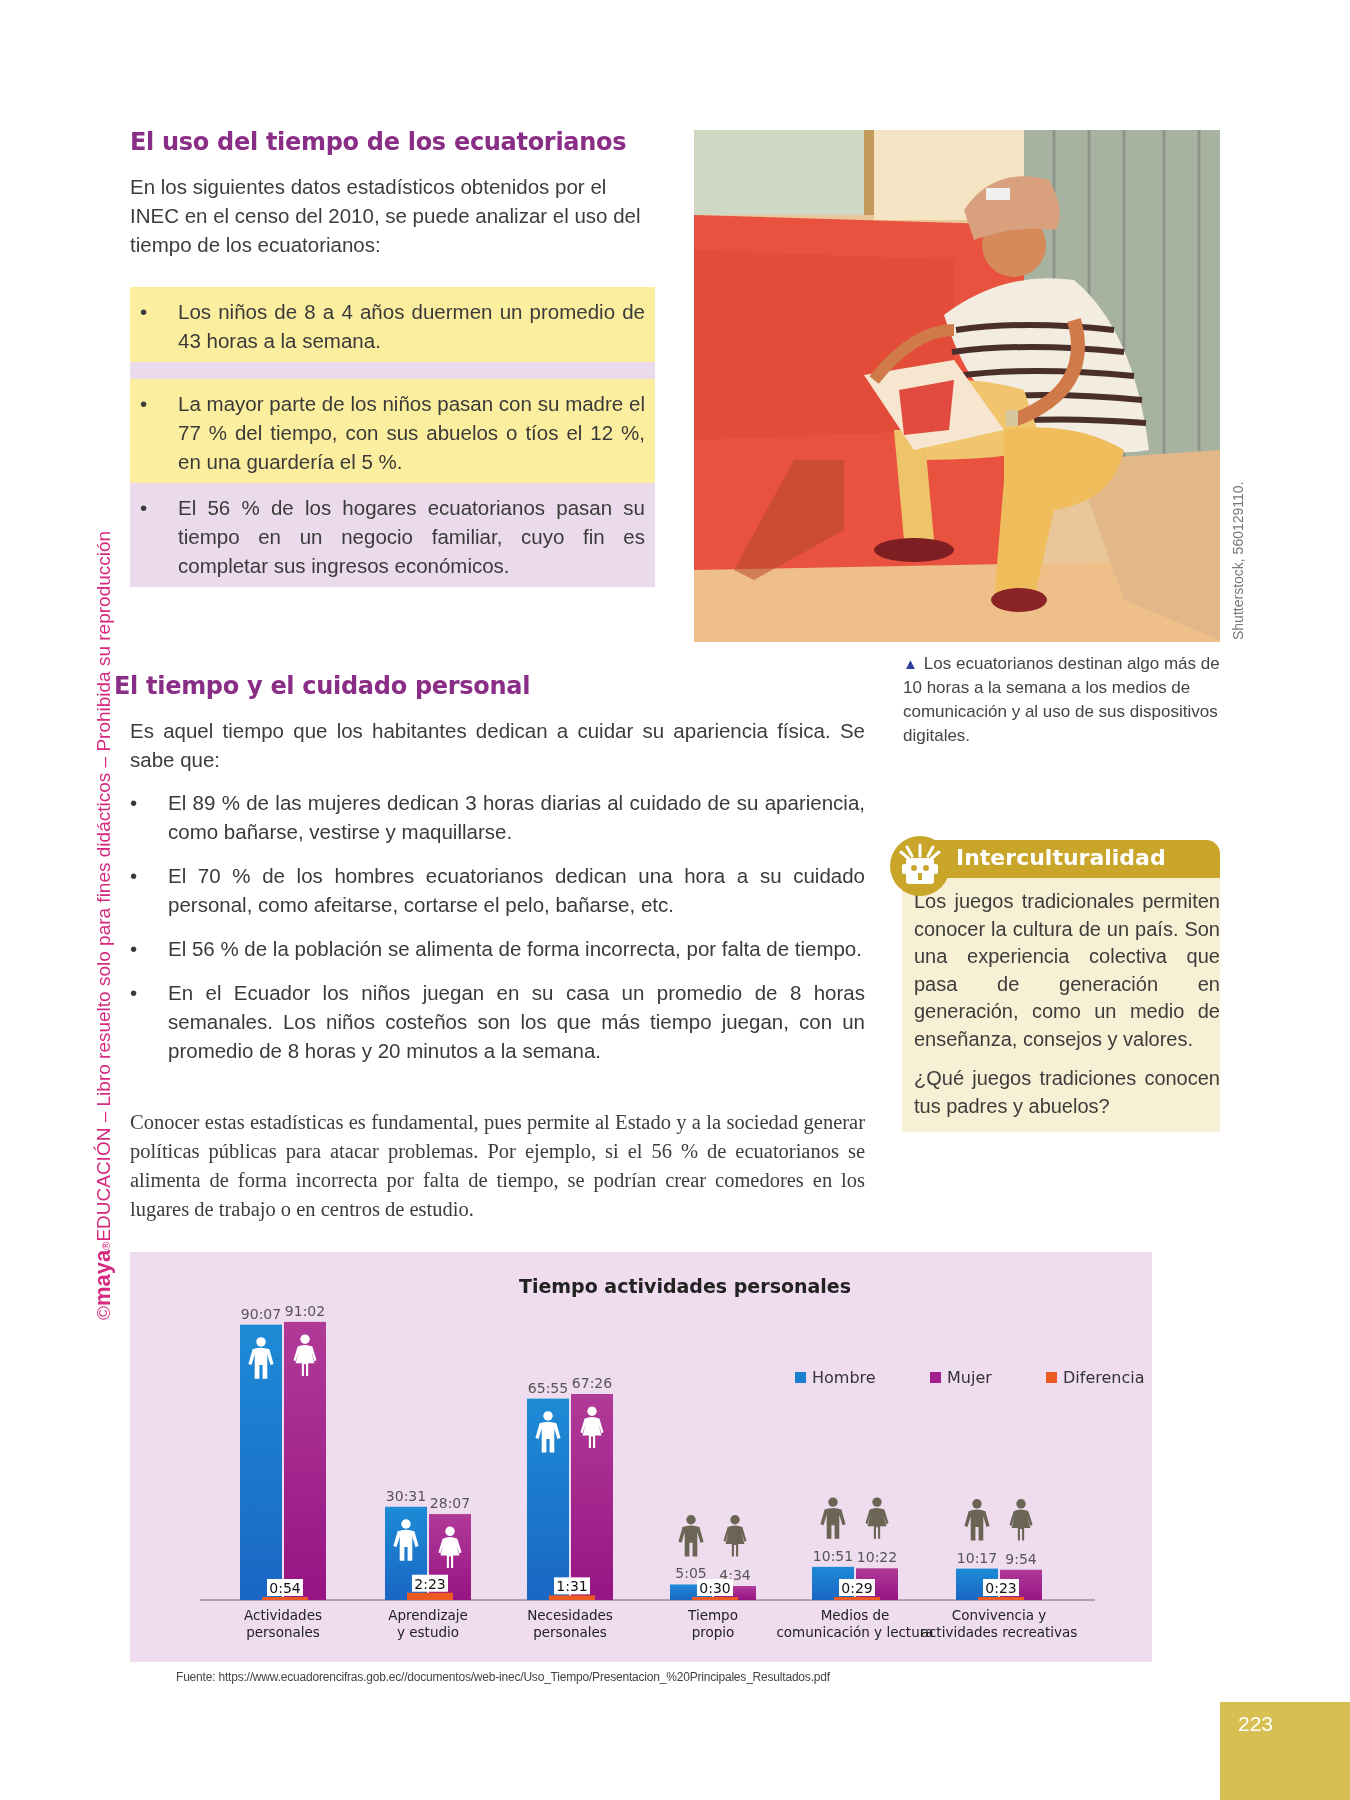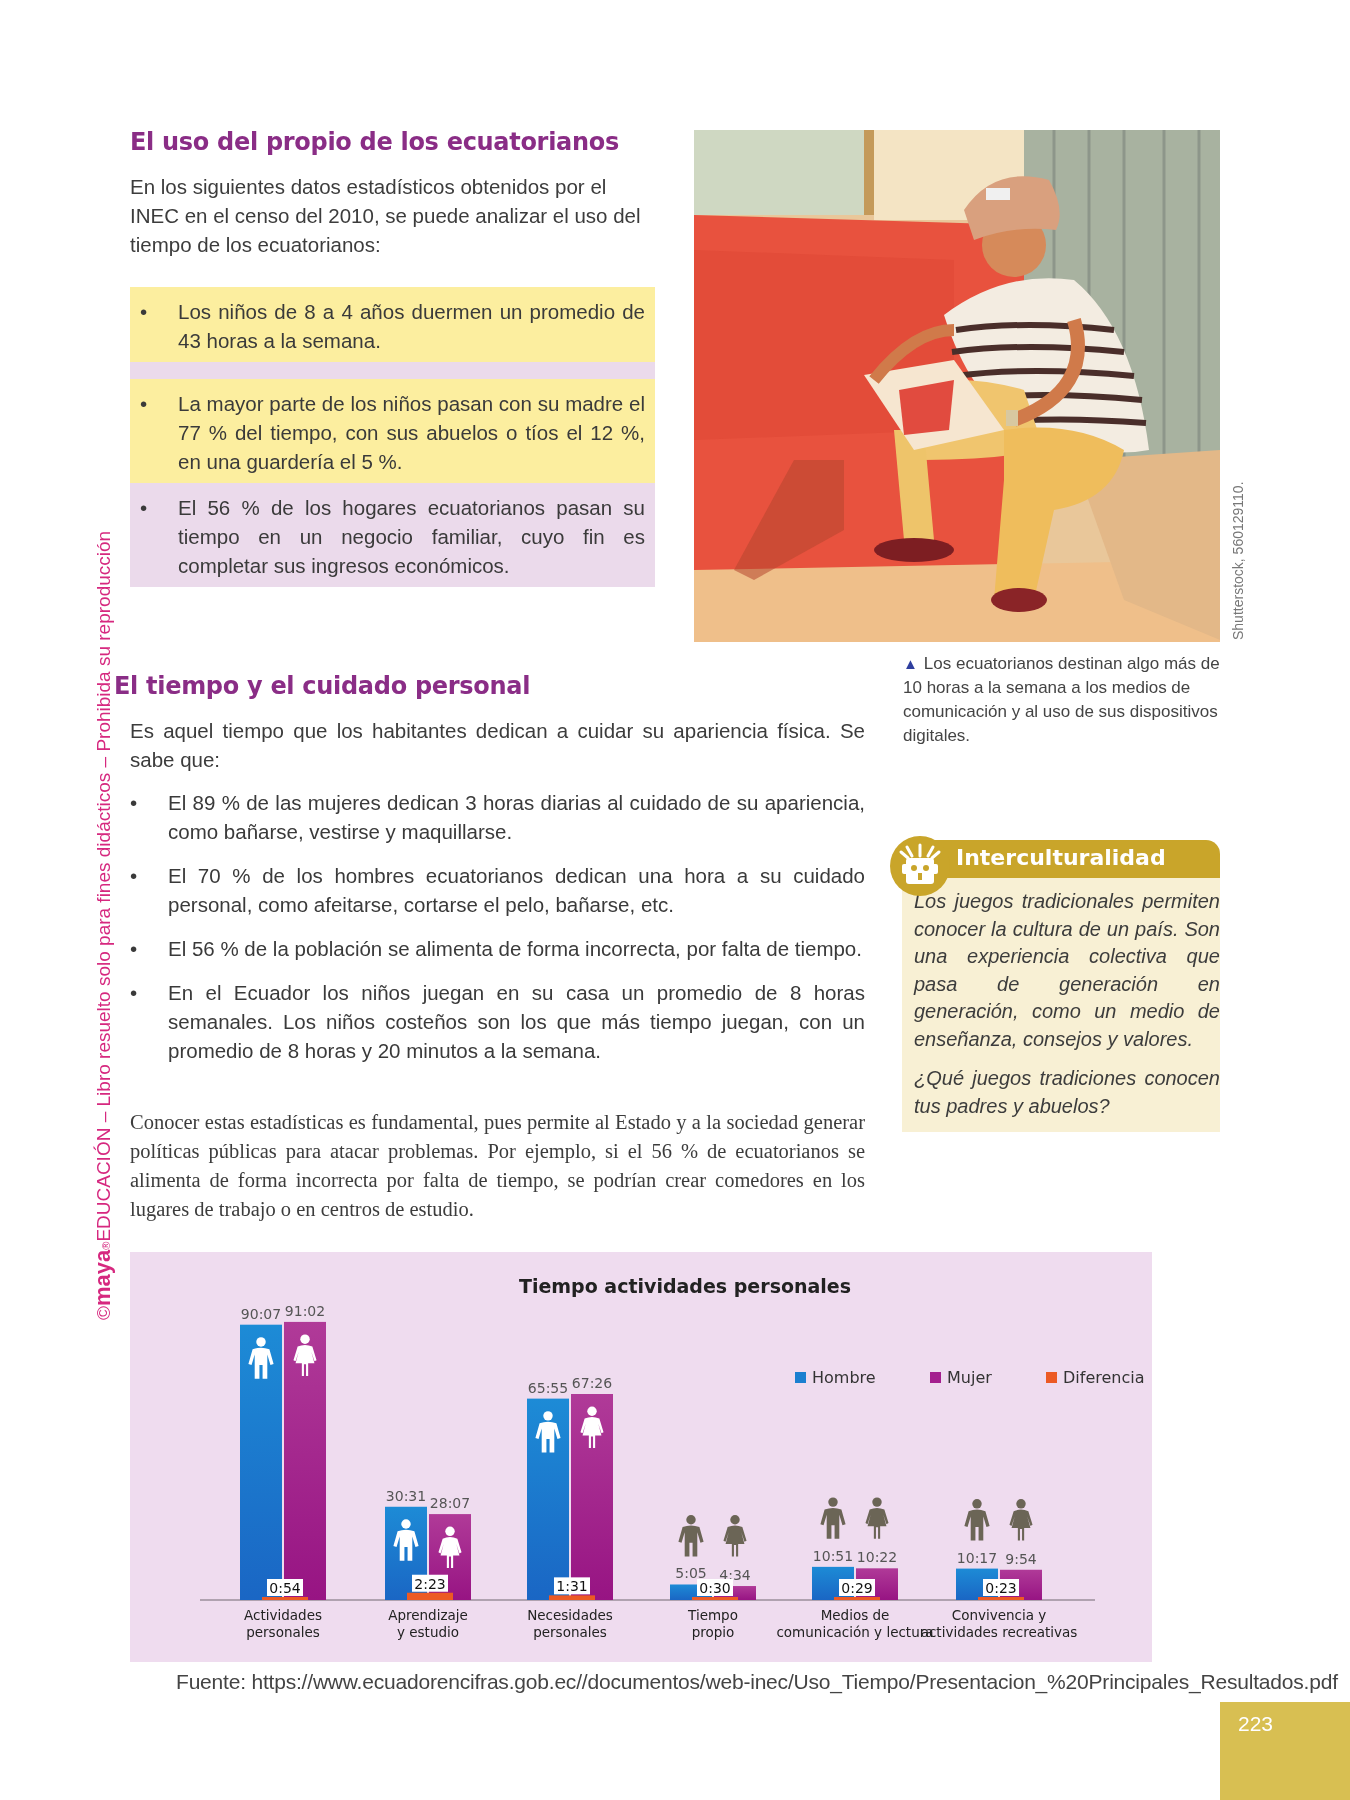--- a/index.html
+++ b/index.html
@@ -33,39 +33,39 @@
   #list2 { position: absolute; left: 130px; top: 788px; width: 735px; }
   .item2 { position: relative; padding-left: 38px; font-size: 20.5px; line-height: 29px; text-align: justify; margin-bottom: 15px; }
   .item2 .bullet { position: absolute; left: 0; top: 0; }
   #conclusion { position: absolute; left: 130px; top: 1108px; width: 735px; text-align: justify; font-family: Liberation Serif, serif; }
 
   #intercult { position: absolute; left: 890px; top: 840px; width: 330px; }
   #ic-header { position: relative; margin-left: 30px; height: 38px; background: #c9a52a; border-radius: 0 14px 0 0;
                color: #fff; font-family: "DejaVu Sans", sans-serif; font-weight: bold; font-size: 22px; padding: 5px 8px 0 36px; }
   #ic-logo { position: absolute; left: 0; top: -4px; width: 60px; height: 60px; border-radius: 50%; background: #c9a52a;
              display: flex; align-items: center; justify-content: center; z-index: 2; }
-  #ic-body { margin-left: 12px; background: #f8f0d4; padding: 10px 0 12px 12px; font-size: 20px; line-height: 27.5px; text-align: justify; color: #3c3c3c; font-style: italic; }
+  #ic-body { margin-left: 12px; background: #f8f0d4; padding: 10px 0 12px 12px; font-size: 20px; line-height: 27.5px; text-align: justify; color: #3c3c3c; }
   #ic-body p + p { margin-top: 12px; }
 
   #chart { position: absolute; left: 130px; top: 1252px; width: 1022px; height: 410px; background: #efdcef; text-align: right; }
   #chart svg { position: absolute; left: 0; top: 0; }
-  #source { position: absolute; left: 176px; top: 1670px; font-size: 21px; color: #444; letter-spacing: -0.2px; }
+  #source { position: absolute; left: 176px; top: 1670px; font-size: 12px; color: #444; letter-spacing: -0.2px; }
   #page-tab { position: absolute; left: 1220px; top: 1702px; width: 130px; height: 98px; background: #d8bf52; }
   #page-num { position: absolute; left: 18px; top: 10px; color: #fff; font-size: 21px; }
 </style>
 </head>
 <body>
 
 <div class="side-strip">
   <span>
     <span style="position:static;transform:none;">©</span><b>maya</b><span style="position:static;transform:none;font-size:11px;">®</span><span style="position:static;transform:none;">EDUCACIÓN – Libro resuelto solo para fines didácticos – Prohibida su reproducción</span>
   </span>
 </div>
 
-<h2 id="title1">El uso del propio de los ecuatorianos</h2>
+<h2 id="title1">El uso del tiempo de los ecuatorianos</h2>
 <p id="intro1" class="p">En los siguientes datos estadísticos obtenidos por el INEC en el censo del 2010, se puede analizar el uso del tiempo de los ecuatorianos:</p>
 
 <div id="facts-box">
   <div class="fact y">
     <span class="bullet">•</span>
     <span>Los niños de 8 a 4 años duermen un promedio de 43 horas a la semana.</span>
   </div>
   <div class="fact v">
     <span class="bullet">•</span>
   </div>

